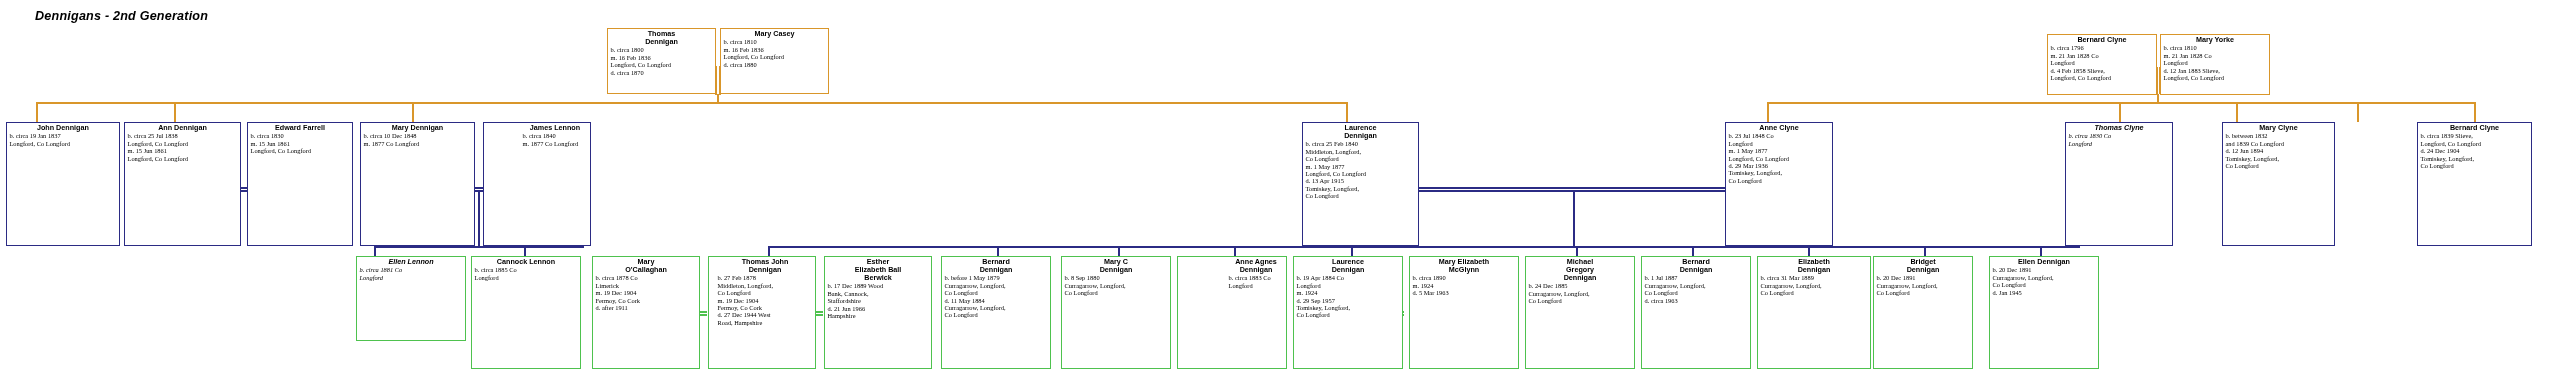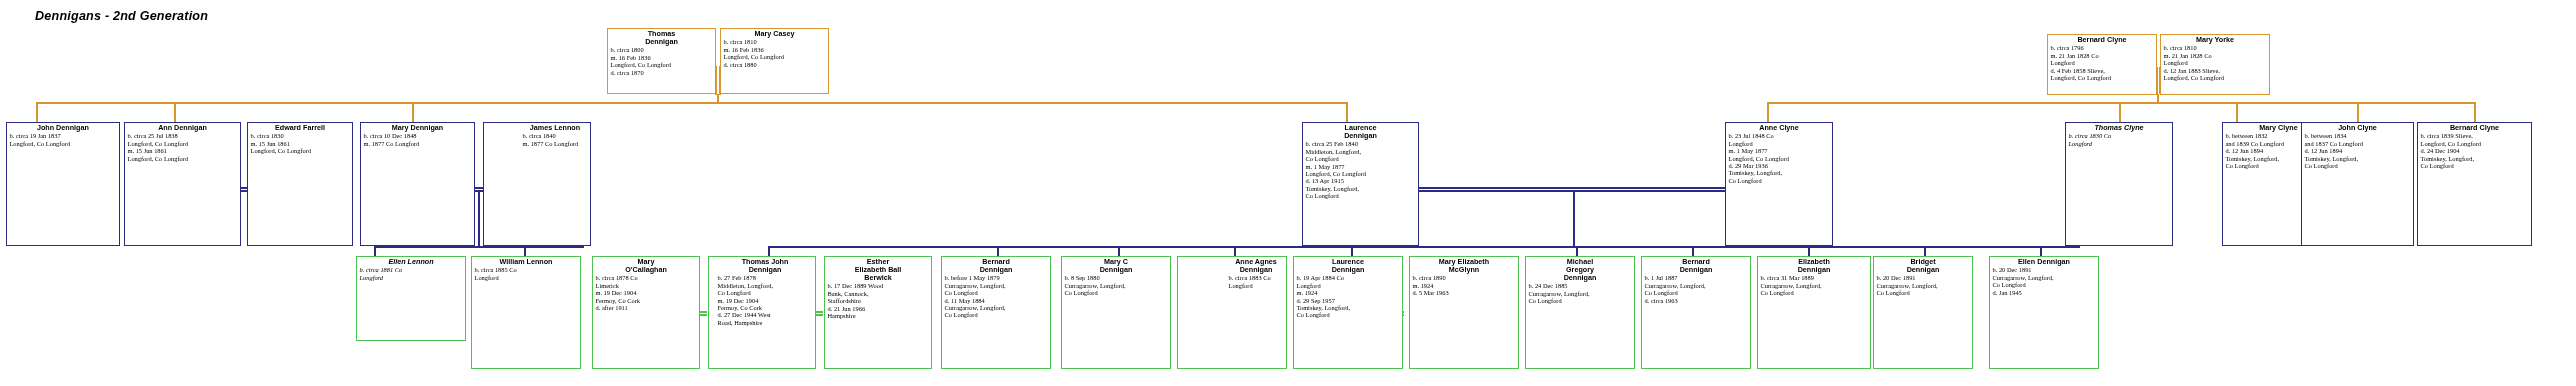--- a/index.html
+++ b/index.html
@@ -212,44 +212,36 @@
 Longford</span>
   </div>
   <div class="node" style="left:2180px;top:122px;width:113px;height:124px;margin-left:42px;">
     <span class="nm">Mary Clyne</span>
     <span class="det">b. between 1832
 and 1839 Co Longford
 d. 12 Jun 1894
 Tomiskey, Longford,
 Co Longford</span>
   </div>
-  <div class="node" style="left:2301px;top:122px;width:113px;height:124px;">
-    <span class="nm">John Clyne</span>
-    <span class="det">b. between 1834
-and 1837 Co Longford
-d. 12 Jun 1894
-Tomiskey, Longford,
-Co Longford</span>
-  </div>
   <div class="node" style="left:2417px;top:122px;width:115px;height:124px;">
     <span class="nm">Bernard Clyne</span>
     <span class="det">b. circa 1839 Slieve,
 Longford, Co Longford
 d. 24 Dec 1904
 Tomiskey, Longford,
 Co Longford</span>
   </div>
 
   <div class="node green" style="left:356px;top:256px;width:110px;height:85px;font-style:italic;">
     <span class="nm">Ellen Lennon</span>
     <span class="det">b. circa 1881 Co
 Longford</span>
   </div>
   <div class="node green" style="left:471px;top:256px;width:110px;height:113px;">
-    <span class="nm">William Lennon</span>
+    <span class="nm">Cannock Lennon</span>
     <span class="det">b. circa 1885 Co
 Longford</span>
   </div>
   <div class="node green" style="left:592px;top:256px;width:108px;height:113px;">
     <span class="nm">Mary
 O'Callaghan</span>
     <span class="det">b. circa 1878 Co
 Limerick
 m. 19 Dec 1904
 Fermoy, Co Cork

